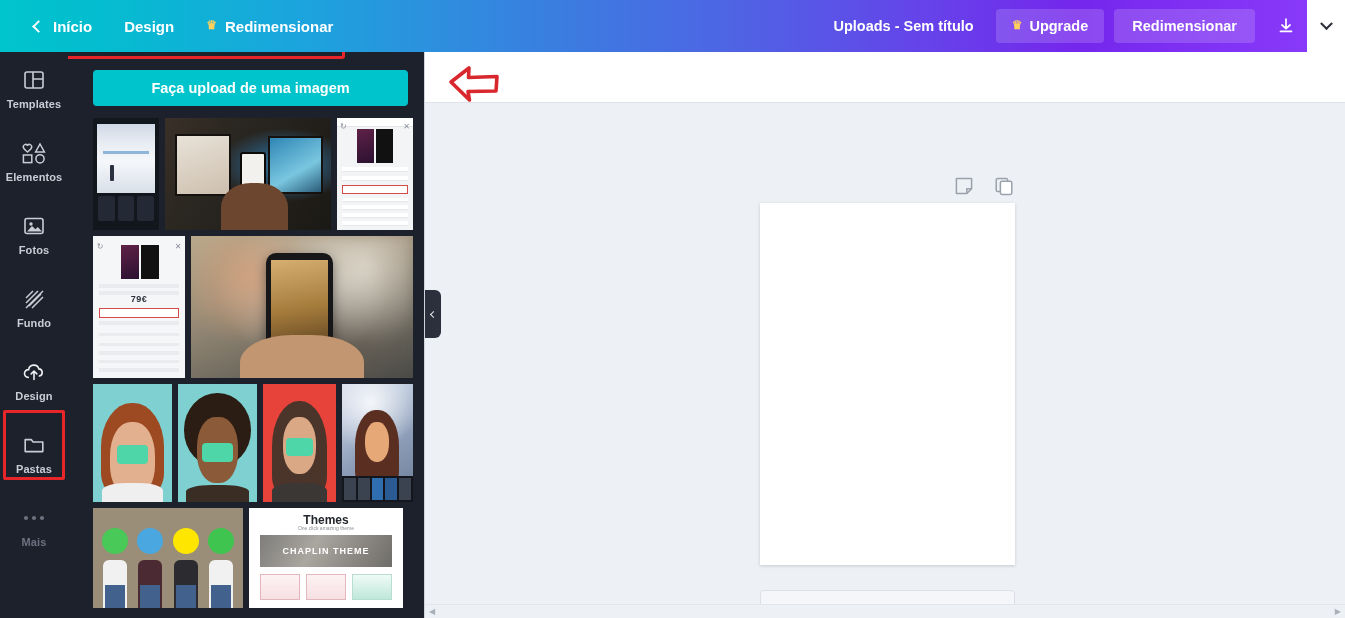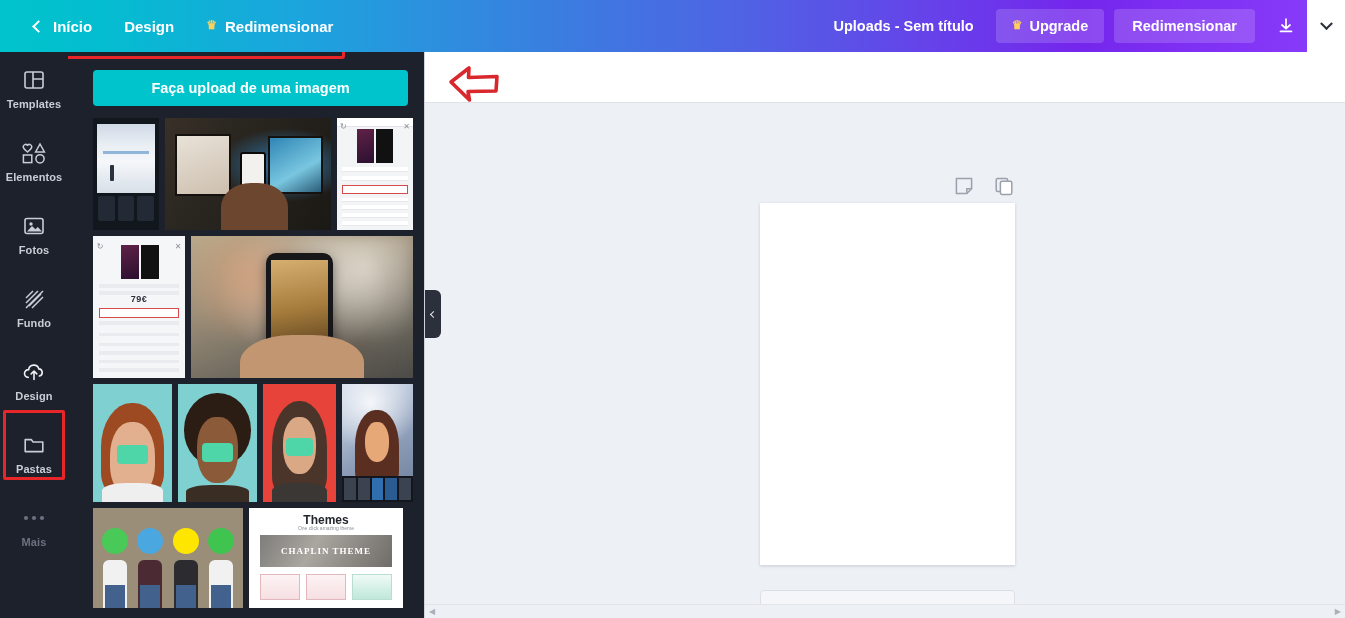--- a/index.html
+++ b/index.html
@@ -286,21 +286,21 @@
   .tb11 { background:#ffffff; }
   .tb11 .t-title { position:absolute; left:0; top:5%; width:100%; text-align:center;
       font-size:12px; font-weight:bold; color:#23262c; }
   .tb11 .t-sub { position:absolute; left:0; top:17%; width:100%; text-align:center;
       font-size:5px; color:#8b8f98; }
   .tb11 .banner {
     position:absolute; left:7%; top:27%; width:86%; height:32%;
     background: linear-gradient(120deg,#7e7d7a,#aaa6a0 40%,#6f6d69);
     display:flex; align-items:center; justify-content:center;
   }
-  .tb11 .banner span { color:#fff; font-size:9px; font-weight:bold; letter-spacing:1px;font-family:Liberation Serif, serif; }
+  .tb11 .banner span { color:#fff; font-size:9px; font-weight:bold; letter-spacing:1px; }
   .tb11 .cards { position:absolute; left:7%; bottom:8%; width:86%; height:26%; display:flex; gap:4%; }
   .tb11 .cards i { flex:1; border:1px solid #e2b8bd; background:linear-gradient(#fdf3f4,#f6dfe2); }
   .tb11 .cards i:nth-child(3){ border-color:#b9ded1; background:linear-gradient(#effaf6,#bfe8da); }
 
   
   .tb-x { position:absolute; right:4%; top:4%; color:#8c9099; font-size:8px; }
   .tb-refresh { position:absolute; left:4%; top:4%; color:#8c9099; font-size:8px; }
 
   
   .collapse {

